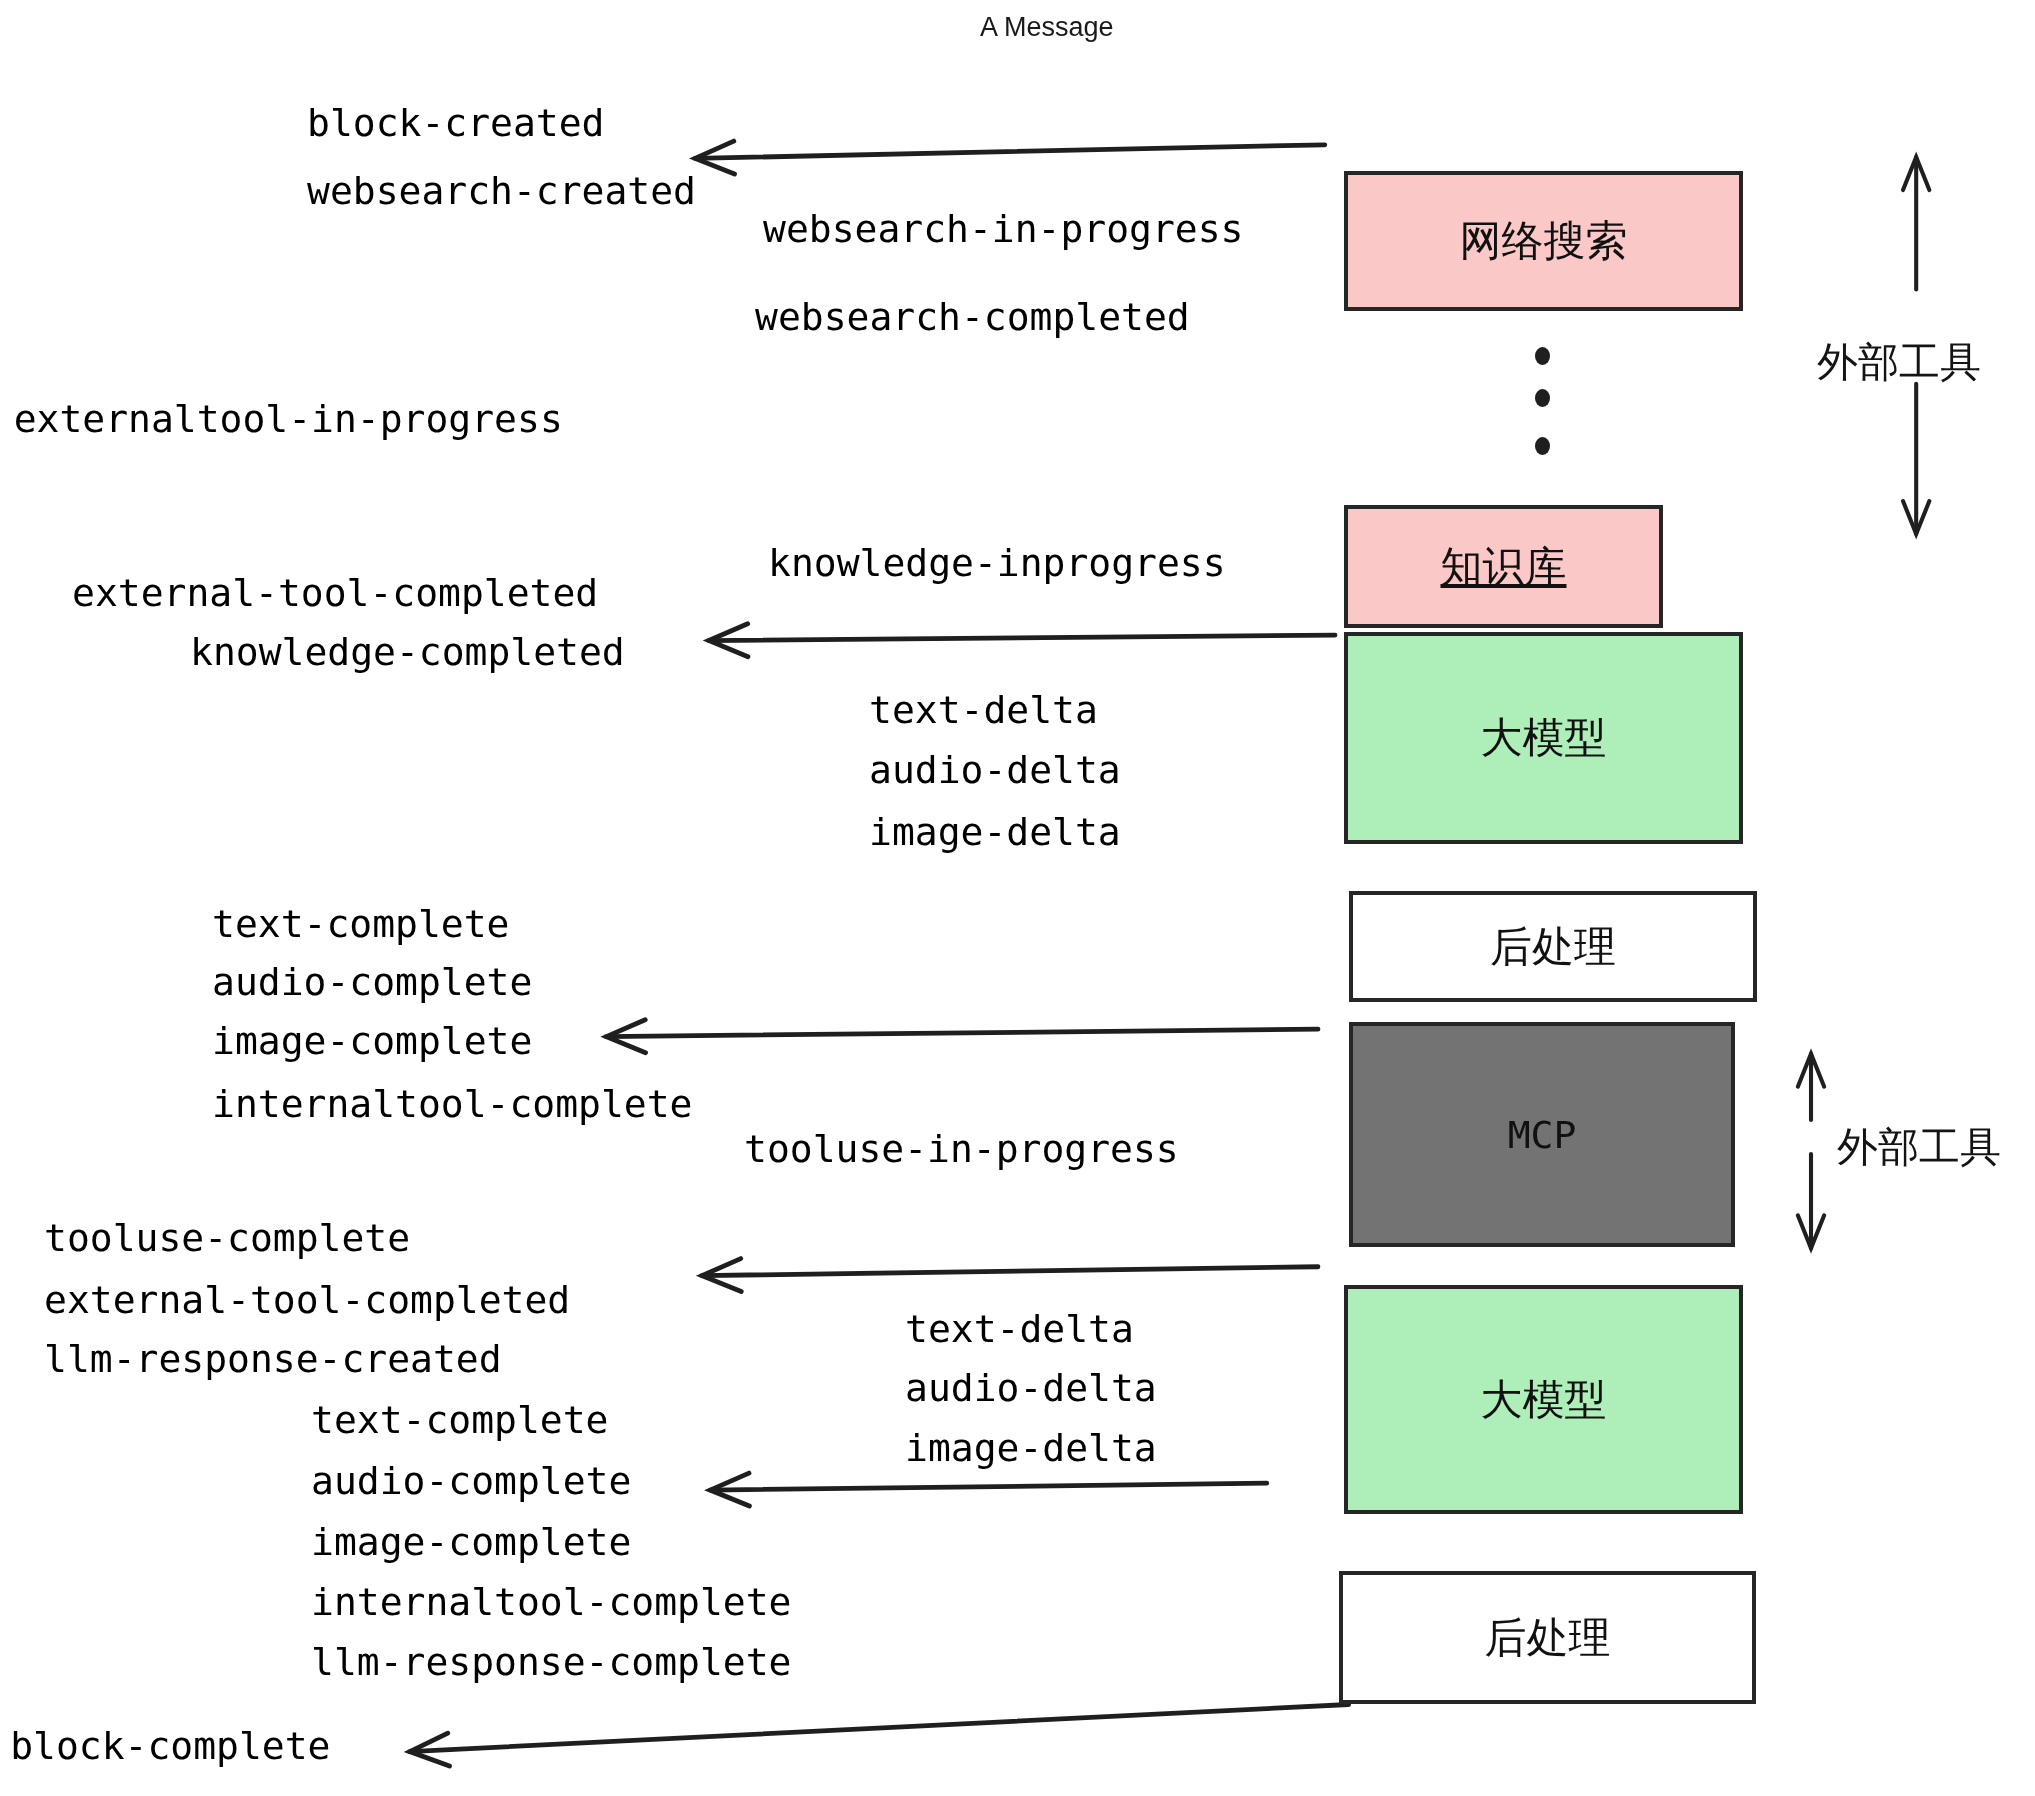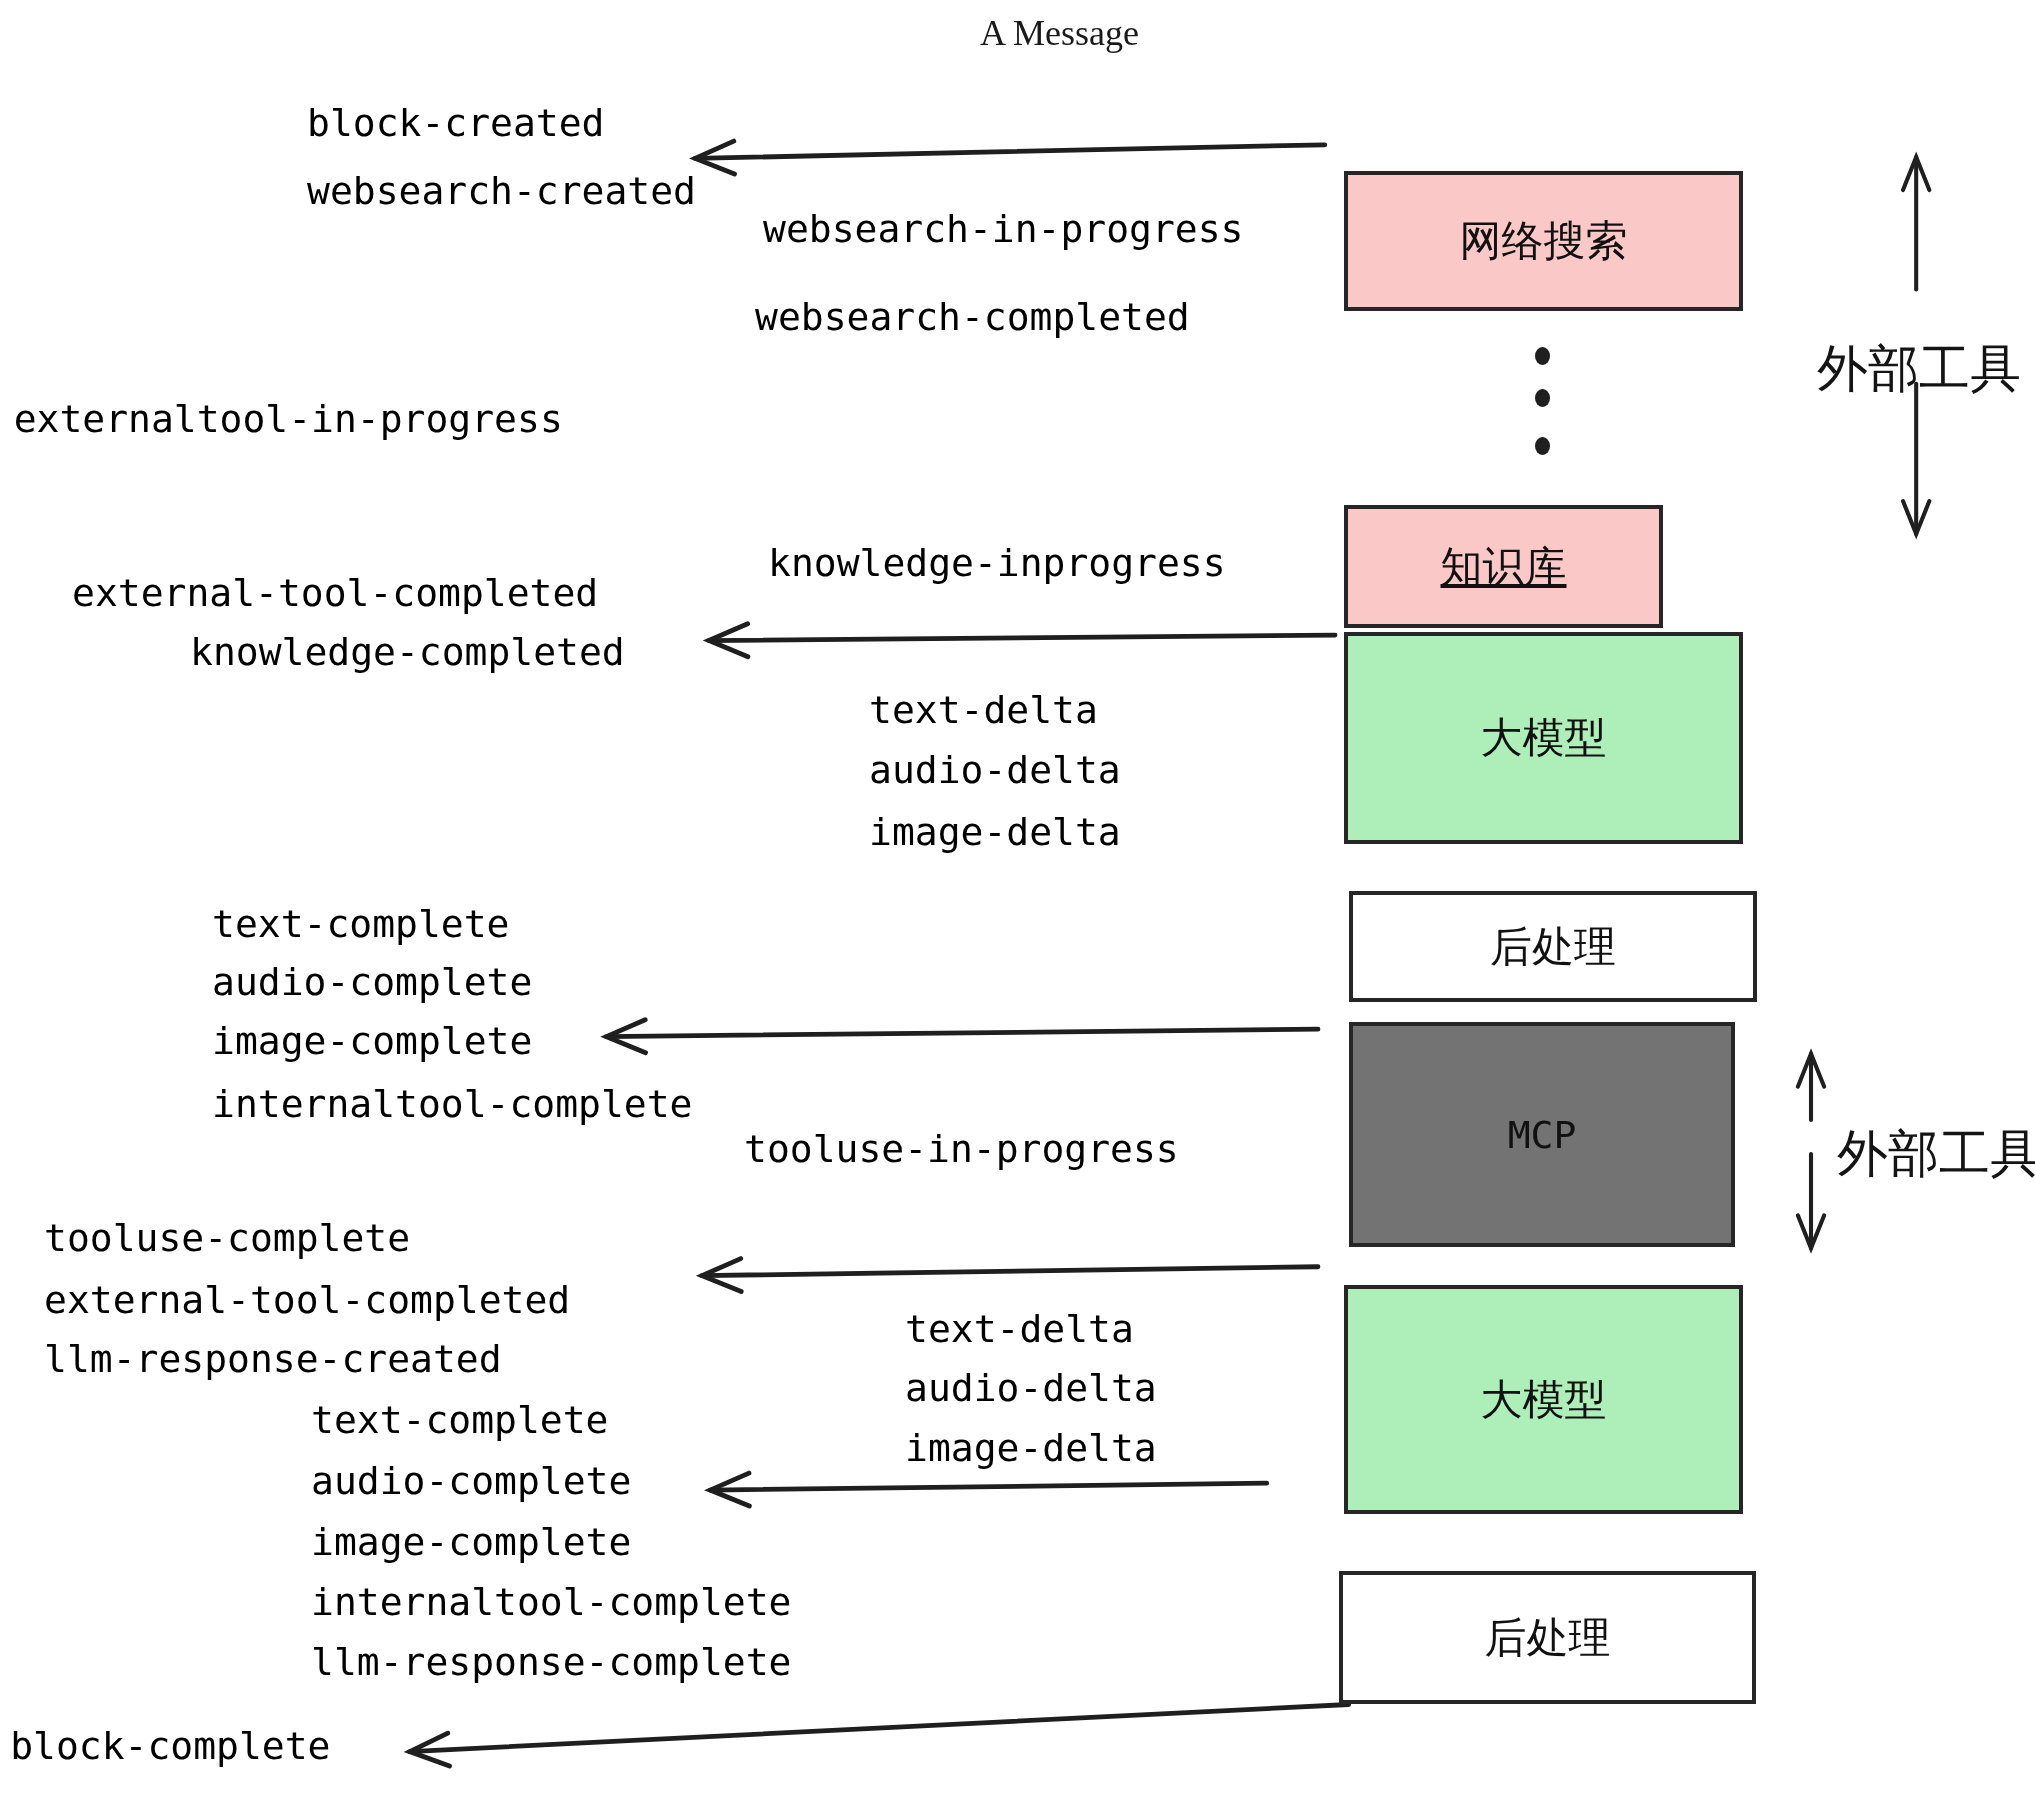--- a/index.html
+++ b/index.html
@@ -15,22 +15,22 @@
     position:absolute;
     font-family:"DejaVu Sans Mono","Liberation Mono",monospace;
     font-size:38px;
     line-height:1.0;
     color:#000000;
     white-space:nowrap;
     letter-spacing:0px;
   }
   .title{
     position:absolute;
-    font-family:Liberation Serif, serif;
-    font-size:36px;
+    font-family:Liberation Sans, sans-serif;
+    font-size:27px;
     color:#1a1a1a;
     white-space:nowrap;
   }
   .nodebox{
     position:absolute;
     border:4.1px solid #262626;
     box-sizing:border-box;
     display:flex;
     align-items:center;
     justify-content:center;
@@ -38,21 +38,21 @@
     font-size:42px;
     color:#111;
   }
   .nodebox.mono{
     font-family:"DejaVu Sans Mono","Liberation Mono",monospace;
     font-size:38px;
   }
   .sidelabel{
     position:absolute;
     font-family:"DejaVu Sans","Liberation Sans",sans-serif;
-    font-size:51px;
+    font-size:41px;
     color:#141414;
     white-space:nowrap;
   }
   svg.overlay{
     position:absolute;
     left:0;top:0;
     width:2035px;
     height:1796px;
     pointer-events:none;
   }

